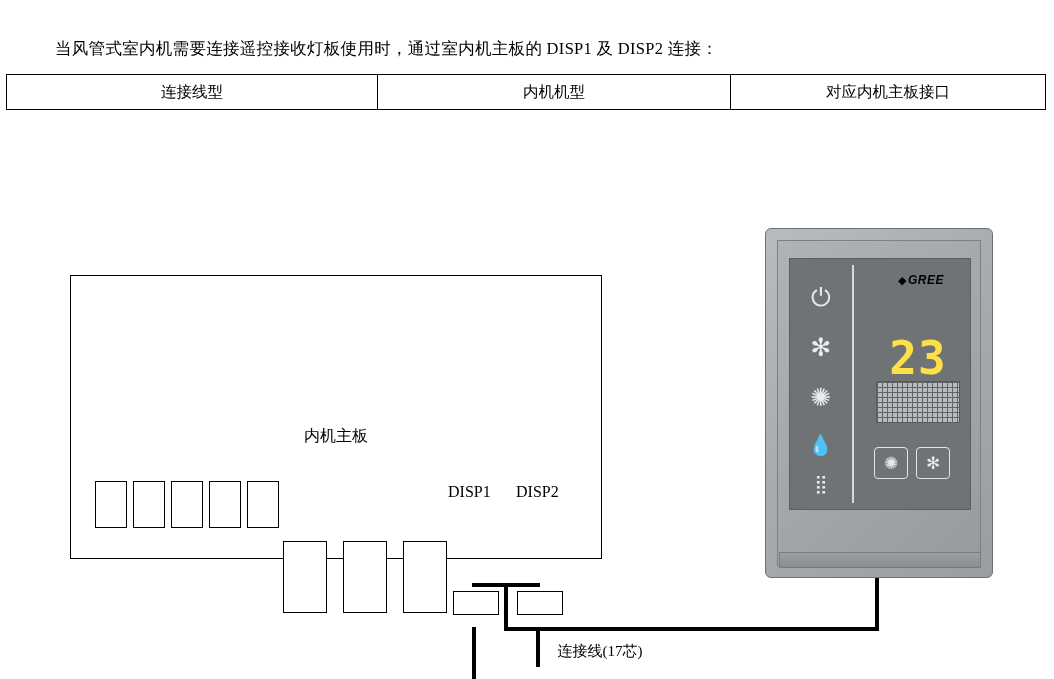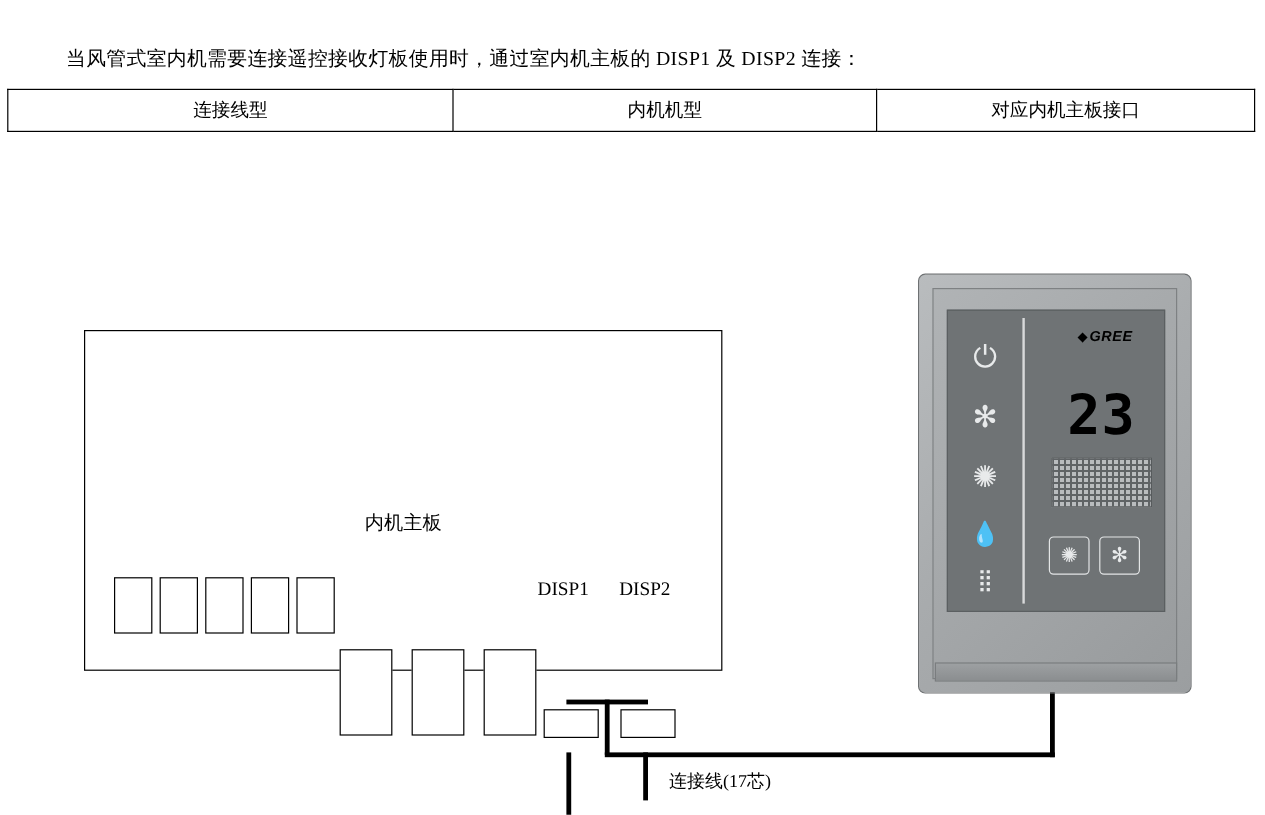--- a/index.html
+++ b/index.html
@@ -165,27 +165,27 @@
   }
   .ic-power { top: 26px; font-size: 25px; }
   .ic-snow  { top: 76px; font-size: 25px; }
   .ic-sun   { top: 126px; font-size: 25px; }
   .ic-drop  { top: 176px; font-size: 20px; }
   .ic-fan   { top: 216px; font-size: 18px; }
 
   .temp {
     position: absolute;
     left: 82px;
-    top: 60px;
+    top: 72px;
     width: 92px;
     text-align: center;
     font-family: "DejaVu Sans Mono", monospace;
     font-weight: bold;
     font-size: 46px;
-    color: #000000;
+    color: #fde047;
     letter-spacing: 1px;
   }
   .grid-block {
     position: absolute;
     left: 86px;
     top: 122px;
     width: 82px;
     height: 40px;
     background:
       repeating-linear-gradient(to right, #5f6365 0 1px, transparent 1px 5px),

